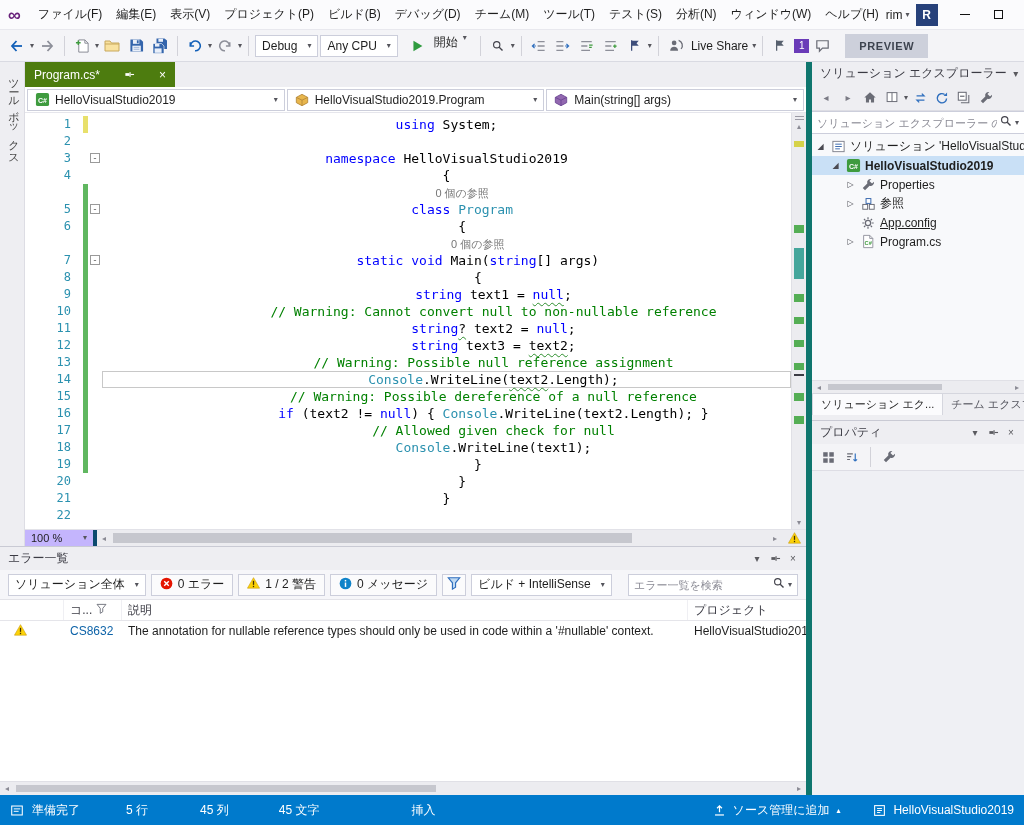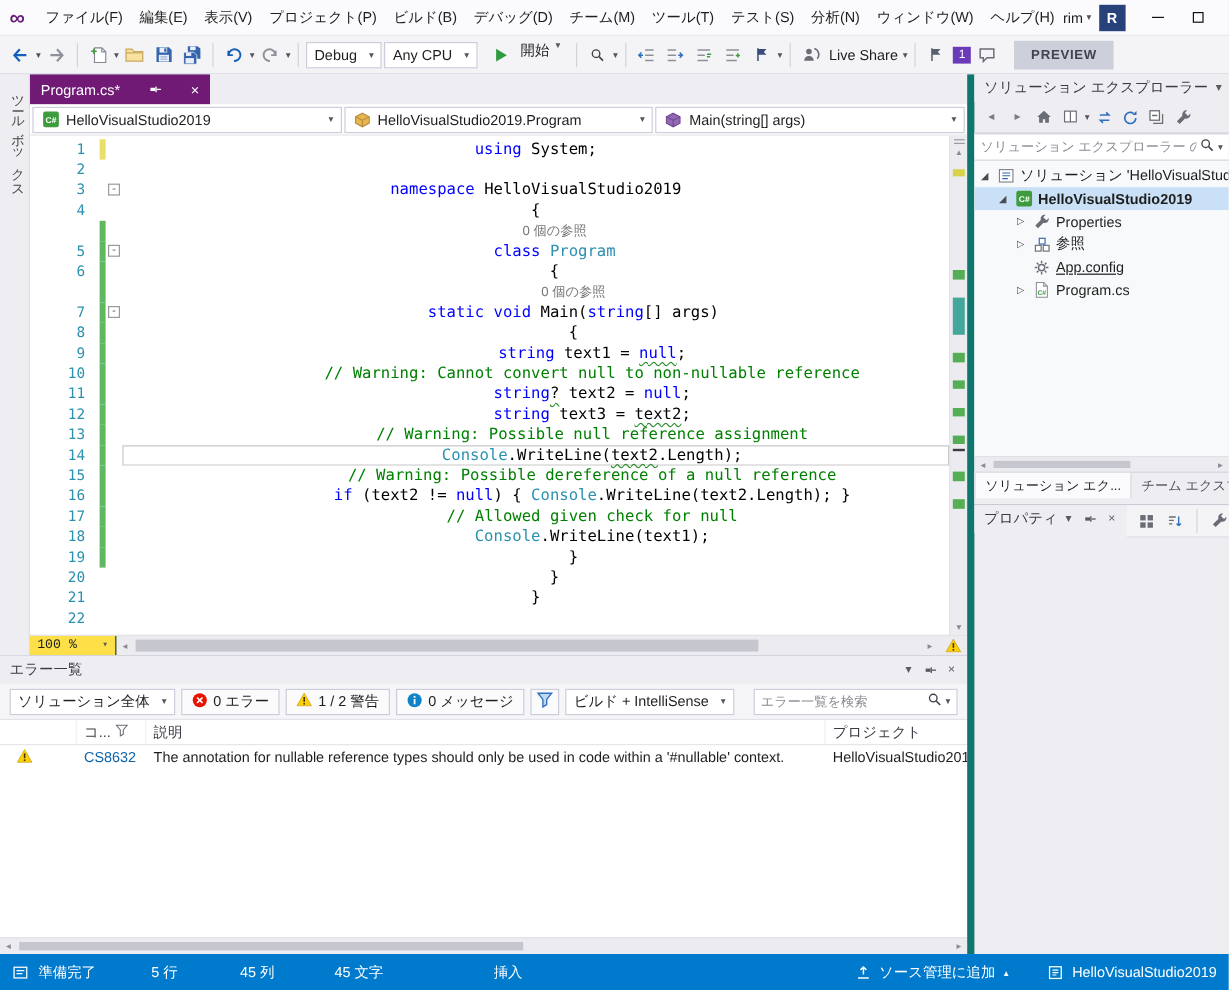--- a/index.html
+++ b/index.html
@@ -32,21 +32,21 @@
 
   
   .main{flex:1;display:flex;min-height:0;}
   .left-col{width:806px;display:flex;flex-direction:column;min-width:0;flex:0 0 auto;}
   .editor-zone{height:484px;display:flex;flex:0 0 auto;min-height:0;}
   .toolbox-strip{width:25px;background:#EEEEF2;border-right:1px solid #DDDDE4;position:relative;flex:0 0 auto;}
   .vtext{writing-mode:vertical-rl;font-size:11px;color:#444;position:absolute;top:10px;left:6px;letter-spacing:2px;}
 
   .editor{flex:1;display:flex;flex-direction:column;min-width:0;background:#fff;}
   .tabs-row{height:25px;background:#EEEEF2;display:flex;align-items:flex-end;flex:0 0 auto;}
-  .doc-tab{height:25px;background:#701a75;color:#fff;display:flex;align-items:center;padding:0 9px;gap:24px;font-size:12px;}
+  .doc-tab{height:25px;background:#4d7c0f;color:#fff;display:flex;align-items:center;padding:0 9px;gap:24px;font-size:12px;}
   .tabicon{display:flex;align-items:center;font-size:12px;color:#fff;}
   .navbar{height:26px;background:#FFFFFF;display:flex;align-items:center;gap:2px;padding:2px;border-bottom:1px solid #E6E6EC;flex:0 0 auto;}
   .navcombo{flex:1;height:22px;border:1px solid #CCCEDB;background:#fff;display:flex;align-items:center;gap:5px;padding:0 6px;min-width:0;}
   .ntext{white-space:nowrap;overflow:hidden;}
   .navcombo .ca{margin-left:auto;}
 
   .code-wrap{flex:1;display:flex;min-height:0;}
   .code-scroll{flex:1;overflow:hidden;padding-top:3px;min-width:0;}
   .code-row{display:flex;height:17px;line-height:17px;font-family:"DejaVu Sans Mono","Liberation Mono",monospace;font-size:13px;align-items:stretch;}
   .gutter{width:58px;text-align:right;color:#2B91AF;padding-right:12px;font-size:12px;flex:0 0 auto;}
@@ -65,21 +65,21 @@
   .tok-kwsq{color:#0000FF;text-decoration:underline wavy #2E8F2E 1px;text-underline-offset:3px;}
   .codelens{font-family:"Liberation Sans",sans-serif;font-size:11px;color:#767676;}
 
   .vscrollbar{width:15px;background:#ECECF0;border-left:1px solid #E0E0E6;display:flex;flex-direction:column;align-items:center;flex:0 0 auto;}
   .sgrip{width:9px;height:4px;border-top:1px solid #9A9AA4;border-bottom:1px solid #9A9AA4;margin-top:3px;}
   .sarrow{color:#8A8A94;font-size:8px;height:13px;line-height:13px;text-align:center;width:100%;}
   .strack{flex:1;width:100%;position:relative;}
   .smark{position:absolute;left:2px;right:2px;display:block;}
 
   .editor-bottom{height:17px;background:#ECECF0;display:flex;align-items:center;border-top:1px solid #E2E2E8;flex:0 0 auto;}
-  .zoom{width:72px;height:100%;background:#fde047;border-right:1px solid #0c4a6e;display:flex;align-items:center;padding:0 6px;font-size:11px;flex:0 0 auto;font-family:Liberation Mono, monospace;}
+  .zoom{width:72px;height:100%;background:#c4b5fd;border-right:4px solid #0c4a6e;display:flex;align-items:center;padding:0 6px;font-size:11px;flex:0 0 auto;}
   .zoom .ca{margin-left:auto;}
   .harrow{width:14px;text-align:center;color:#8A8A94;font-size:8px;flex:0 0 auto;}
   .htrack{flex:1;height:100%;position:relative;}
   .hthumb{position:absolute;left:2px;top:3px;bottom:3px;width:79%;background:#C6C7CE;}
   .ed-warn{width:24px;display:flex;justify-content:center;align-items:center;flex:0 0 auto;}
 
   
   .tw-title{height:23px;display:flex;align-items:center;padding:0 4px 0 8px;background:#EEEEF2;font-size:12px;color:#3B3B44;flex:0 0 auto;white-space:nowrap;overflow:hidden;}
   .tw-title .spacer{flex:1;}
   .twicon{width:18px;text-align:center;color:#5A5A5F;font-size:10px;display:flex;align-items:center;justify-content:center;flex:0 0 auto;}
@@ -116,21 +116,21 @@
   .tree-arrow{width:11px;font-size:8px;color:#4A4A52;text-align:center;flex:0 0 auto;}
   .tree-icon{width:16px;height:16px;display:flex;align-items:center;justify-content:center;flex:0 0 auto;}
   .tree-label{overflow:hidden;}
   .tree-label.bold{font-weight:bold;}
   .se-hscroll{height:13px;background:#ECECF0;border-top:1px solid #E0E0E6;display:flex;align-items:center;flex:0 0 auto;}
   .se-hscroll .hthumb{width:62%;}
   .panel-tabs{height:22px;display:flex;background:#EEEEF2;border-top:1px solid #D5D6DE;flex:0 0 auto;}
   .ptab{padding:0 8px;display:flex;align-items:center;font-size:11px;color:#51525B;white-space:nowrap;}
   .ptab.active{background:#FBFBFD;border-left:1px solid #D5D6DE;border-right:1px solid #D5D6DE;color:#1E1E1E;}
   .splitter{height:5px;background:#EEEEF2;flex:0 0 auto;}
-  .props{flex:1;display:flex;flex-direction:row;border-top:1px solid #C9CAD4;min-height:0;}
+  .props{flex:1;display:flex;flex-direction:column;border-top:1px solid #C9CAD4;min-height:0;}
   .props-toolbar{height:27px;display:flex;align-items:center;gap:4px;padding:0 6px;background:#F4F4F7;border-bottom:1px solid #DDDDE4;flex:0 0 auto;}
   .props-body{flex:1;background:#EFF0F4;min-height:0;}
 
   
   .statusbar{height:30px;background:#007ACC;color:#fff;display:flex;align-items:center;padding:0 10px;font-size:12px;flex:0 0 auto;white-space:nowrap;}
   .sb-right{margin-left:auto;display:flex;align-items:center;gap:7px;}
   .sbicon{display:flex;align-items:center;}
   .sbcaret{font-size:8px;}
 </style>
 </head>

